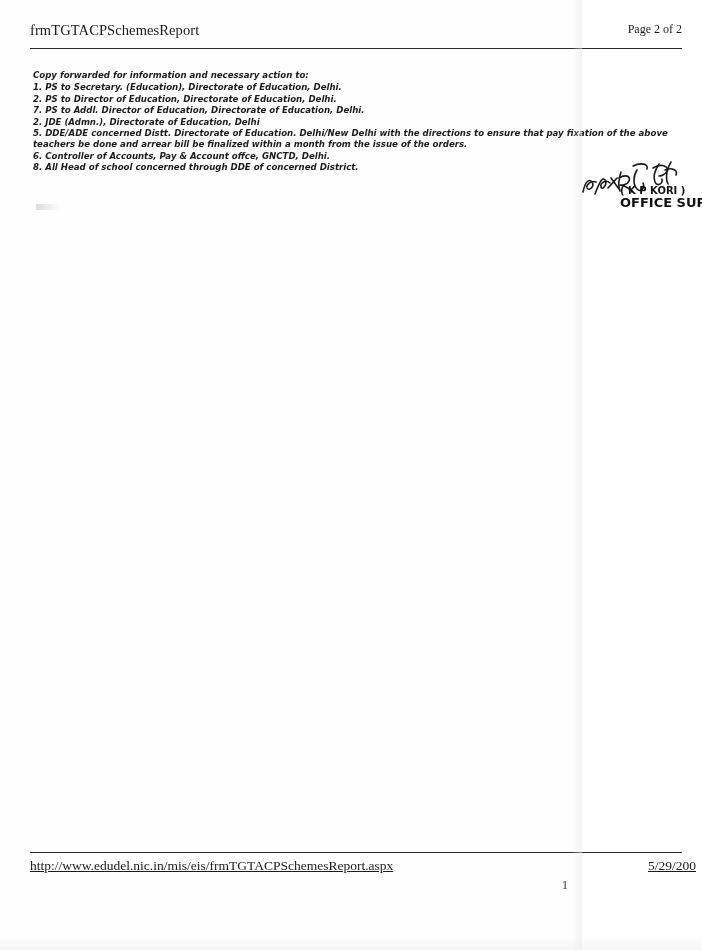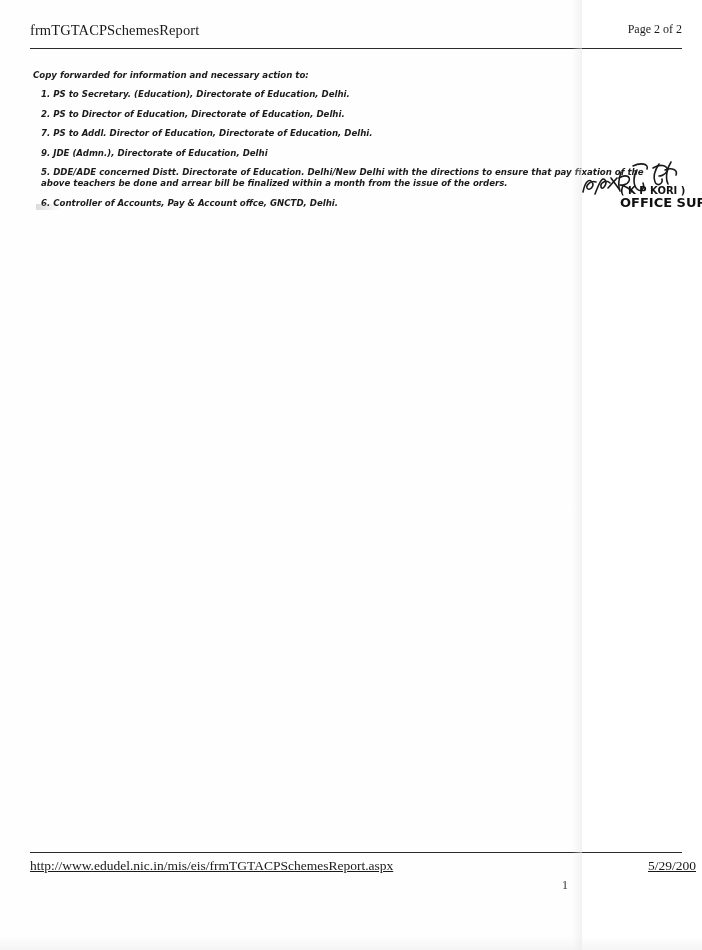--- a/index.html
+++ b/index.html
@@ -67,21 +67,21 @@
   }
   .body-block .intro {
     margin-bottom: 1px;
   }
   .body-block ol {
     margin: 0;
     padding: 0;
     list-style: none;
   }
   .body-block li {
-    margin: 8px;
+    margin: 0;
     padding: 0;
   }
 
   
   .sig-area {
     position: absolute;
     left: 575px;
     top: 158px;
     width: 120px;
     height: 60px;
@@ -187,23 +187,24 @@
     <div class="header-page">Page 2 of 2</div>
   </div>
   <div class="header-rule"></div>
 
   <div class="body-block">
     <div class="intro">Copy forwarded for information and necessary action to:</div>
     <ol>
       <li>1. PS to Secretary. (Education), Directorate of Education, Delhi.</li>
       <li>2. PS to Director of Education, Directorate of Education, Delhi.</li>
       <li>7. PS to Addl. Director of Education, Directorate of Education, Delhi.</li>
-      <li>9. JDE (Admn.), Directorate of Education, Delhi</li>
+      <li>2. JDE (Admn.), Directorate of Education, Delhi</li>
       <li>5. DDE/ADE concerned Distt. Directorate of Education. Delhi/New Delhi with the directions to ensure that pay fixation of the above teachers be done and arrear bill be finalized within a month from the issue of the orders.</li>
       <li>6. Controller of Accounts, Pay &amp; Account offce, GNCTD, Delhi.</li>
+      <li>8. All Head of school concerned through DDE of concerned District.</li>
     </ol>
   </div>
 
   <div class="smudge"></div>
 
   <div class="sig-area">
     <svg class="sig-scribble" viewBox="0 0 120 45">
       <g fill="none" stroke="#1a1a1a" stroke-width="1.6" stroke-linecap="round" stroke-linejoin="round">
         <path d="M8 34 C10 24, 14 20, 17 24 C20 28, 14 34, 12 30 C11 27, 16 22, 21 24"></path>
         <path d="M20 36 C24 26, 27 18, 30 22 C33 26, 27 33, 26 29 C25 25, 31 21, 35 25"></path>

